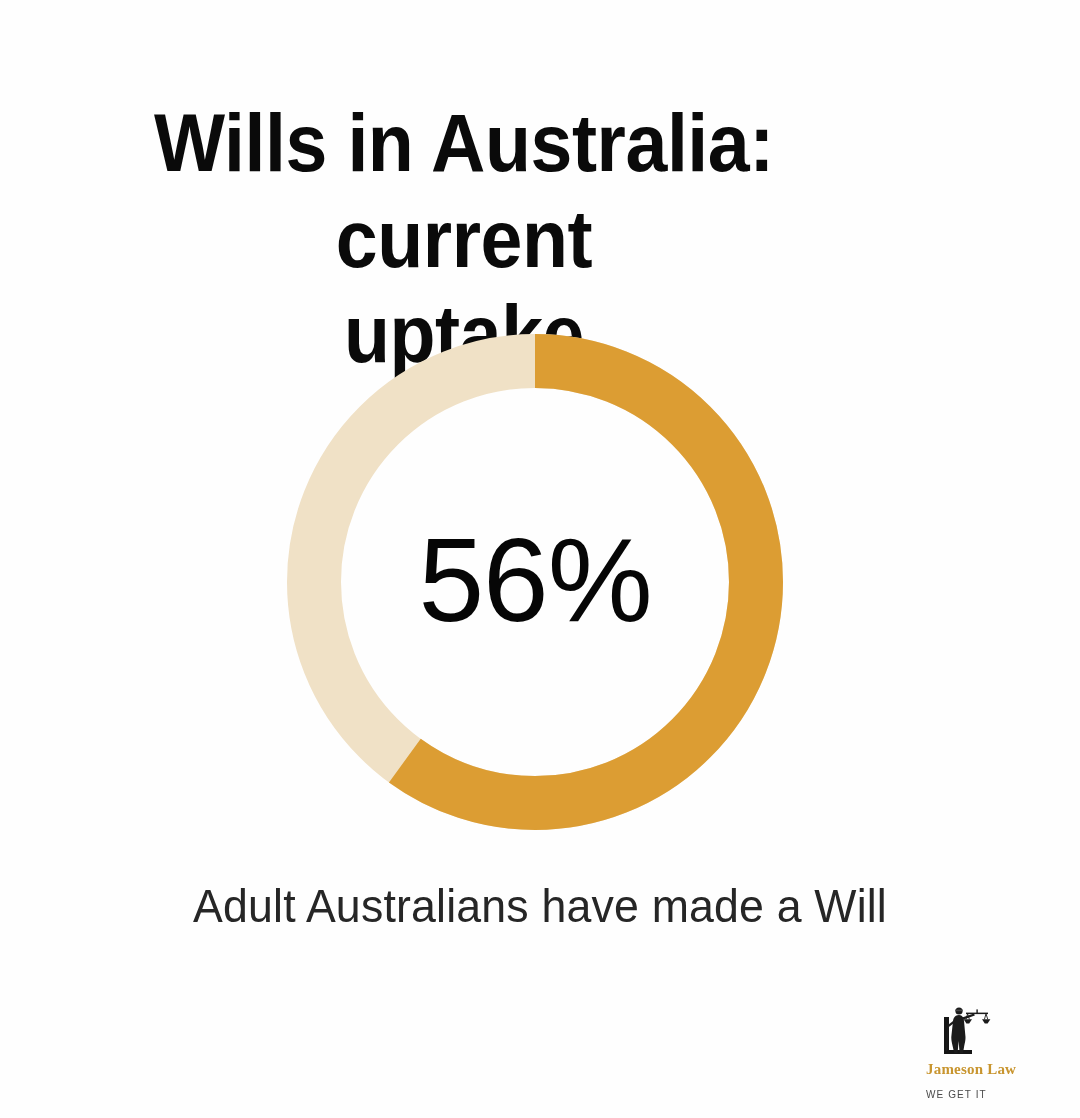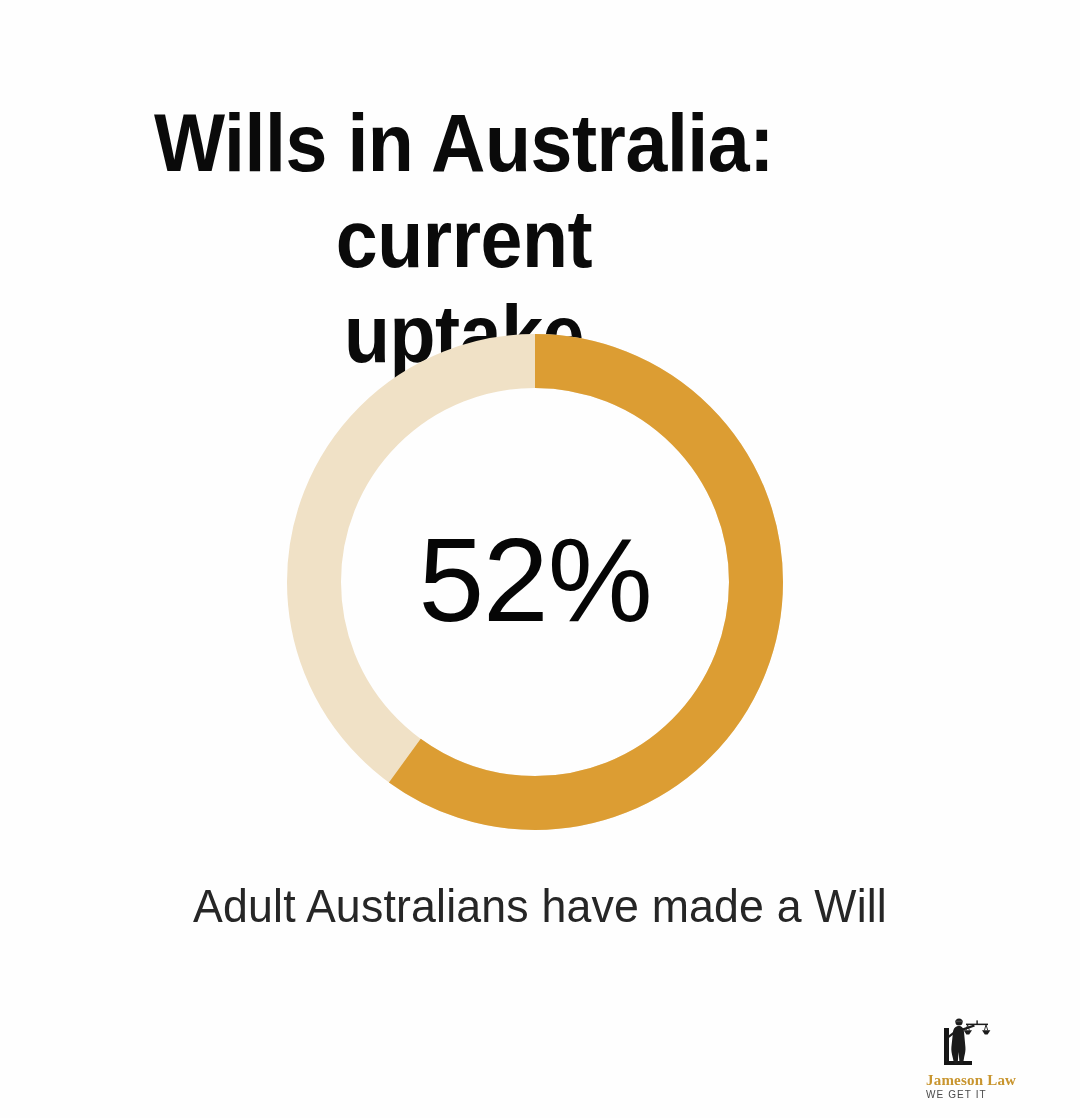--- a/index.html
+++ b/index.html
@@ -113,21 +113,21 @@
     margin-top: 2px;
     font-family: "Liberation Serif", serif;
     font-weight: 700;
     font-size: 15px;
     color: #c8952f;
     letter-spacing: 0.2px;
     line-height: 1.1;
     white-space: nowrap;
   }
   .logo-tagline {
-    margin-top: 1px;
+    margin-top: 12px;
     font-family: "Liberation Sans", sans-serif;
     font-size: 10px;
     font-weight: 400;
     color: #4a4a4a;
     letter-spacing: 1.1px;
     line-height: 1.1;
     white-space: nowrap;
   }
 </style>
 </head>
@@ -141,21 +141,21 @@
   </div>
 
   <div class="chart-area">
     <svg class="donut-svg" viewBox="0 0 496 496">
 
       <circle cx="248" cy="248" r="221" fill="none" stroke="#f0e1c6" stroke-width="54"></circle>
 
       <circle cx="248" cy="248" r="221" fill="none" stroke="#dc9d33" stroke-width="54" stroke-dasharray="833.15 555.43" transform="rotate(-90 248 248)"></circle>
     </svg>
     <div class="donut-center">
-      <span class="donut-value">52%</span>
+      <span class="donut-value">56%</span>
     </div>
   </div>
 
   <div class="caption">Adult Australians have made a Will</div>
 
   <div class="logo">
     <svg class="logo-mark" viewBox="0 0 72 56">
       <g fill="#1b1b1b">
 
         <path d="M18 14 L23 14 L23 47 L46 47 L46 51 L18 51 Z" fill="#151515"></path>

